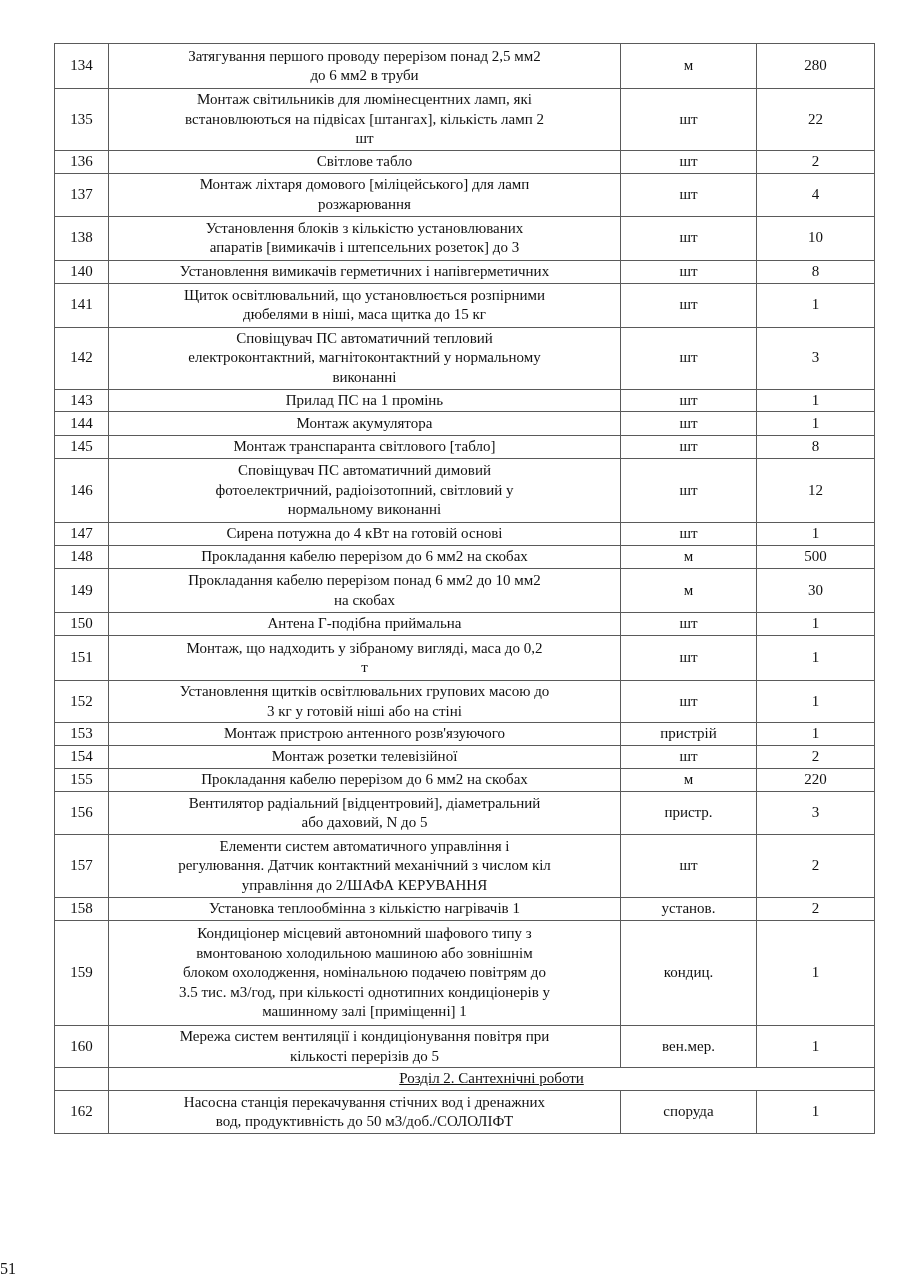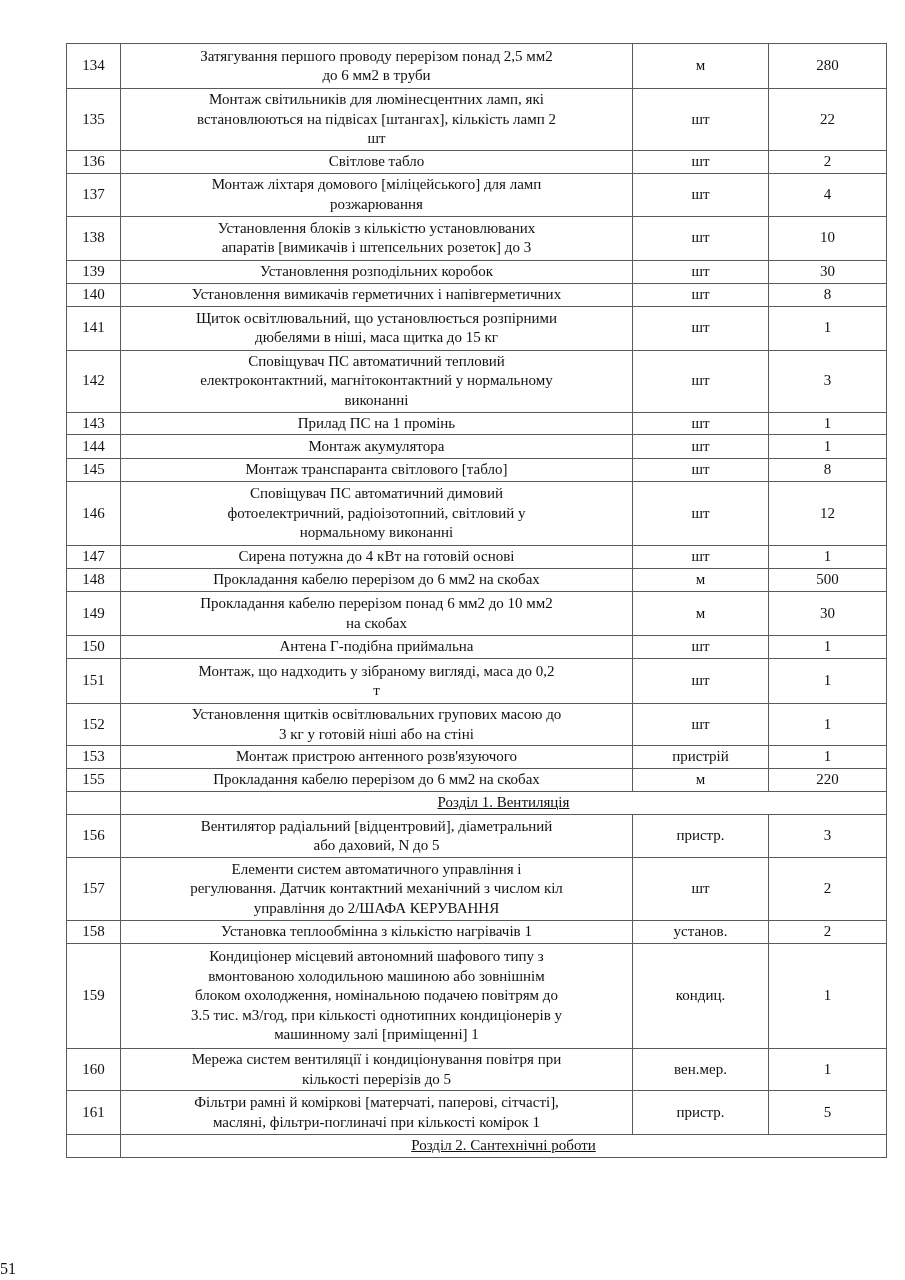--- a/index.html
+++ b/index.html
@@ -2,21 +2,21 @@
 <html><head>
   <meta charset="utf-8">
   <style>
     html, body { margin: 0; padding: 0; background: #ffffff; }
     body {
       width: 905px; height: 1280px; position: relative; overflow: hidden;
       font-family: "Liberation Serif", "DejaVu Serif", serif;
       color: #111111;
     }
     table.spec {
-      position: absolute; left: 66px; top: 43px;
+      position: absolute; left: 54px; top: 43px;
       border-collapse: collapse; table-layout: fixed;
       width: 820px;
     }
     table.spec td {
       border: 1px solid #5a5a5a;
       text-align: center; vertical-align: middle;
       font-size: 15px; line-height: 19.5px;
       padding: 1px 3px;
     }
     col.c-num { width: 54px; }
@@ -70,26 +70,20 @@
         <td><span>4</span></td>
       </tr>
       <tr style="height: 44px;">
         <td><span>138</span></td>
         <td><span class="desc-text">Установлення блоків з кількістю установлюваних
 апаратів [вимикачів і штепсельних розеток] до 3</span></td>
         <td><span>шт</span></td>
         <td><span>10</span></td>
       </tr>
       <tr style="height: 23px;">
-        <td><span>139</span></td>
-        <td><span class="desc-text">Установлення розподільних коробок</span></td>
-        <td><span>шт</span></td>
-        <td><span>30</span></td>
-      </tr>
-      <tr style="height: 23px;">
         <td><span>140</span></td>
         <td><span class="desc-text">Установлення вимикачів герметичних і напівгерметичних</span></td>
         <td><span>шт</span></td>
         <td><span>8</span></td>
       </tr>
       <tr style="height: 44px;">
         <td><span>141</span></td>
         <td><span class="desc-text">Щиток освітлювальний, що установлюється розпірними
 дюбелями в ніші, маса щитка до 15 кг</span></td>
         <td><span>шт</span></td>
@@ -167,29 +161,31 @@
 3 кг у готовій ніші або на стіні</span></td>
         <td><span>шт</span></td>
         <td><span>1</span></td>
       </tr>
       <tr style="height: 23px;">
         <td><span>153</span></td>
         <td><span class="desc-text">Монтаж пристрою антенного розв'язуючого</span></td>
         <td><span>пристрій</span></td>
         <td><span>1</span></td>
       </tr>
+      <tr style="height: 23px;">
+        <td><span>154</span></td>
+        <td><span class="desc-text">Монтаж розетки телевізійної</span></td>
+        <td><span>шт</span></td>
+        <td><span>2</span></td>
+      </tr>
       <tr style="height: 23px; margin-top: 12px;">
         <td><span>155</span></td>
         <td><span class="desc-text">Прокладання кабелю перерізом до 6 мм2 на скобах</span></td>
         <td><span>м</span></td>
         <td><span>220</span></td>
-      </tr>
-      <tr style="height: 23px;">
-        <td></td>
-        <td colspan="3"><span class="section-title">Розділ 1. Вентиляція</span></td>
       </tr>
       <tr style="height: 43px;">
         <td><span>156</span></td>
         <td><span class="desc-text">Вентилятор радіальний [відцентровий], діаметральний
 або даховий, N до 5</span></td>
         <td><span>пристр.</span></td>
         <td><span>3</span></td>
       </tr>
       <tr style="height: 63px;">
         <td><span>157</span></td>
@@ -215,27 +211,27 @@
         <td><span>кондиц.</span></td>
         <td><span>1</span></td>
       </tr>
       <tr style="height: 42px;">
         <td><span>160</span></td>
         <td><span class="desc-text">Мережа систем вентиляції і кондиціонування повітря при
 кількості перерізів до 5</span></td>
         <td><span>вен.мер.</span></td>
         <td><span>1</span></td>
       </tr>
-      <tr style="height: 44px;">
-        <td><span>161</span></td>
-        <td><span class="desc-text">Фільтри рамні й коміркові [матерчаті, паперові, сітчасті],
-масляні, фільтри-поглиначі при кількості комірок 1</span></td>
-        <td><span>пристр.</span></td>
-        <td><span>5</span></td>
-      </tr>
       <tr style="height: 23px; margin-left: 8px;">
         <td></td>
         <td colspan="3"><span class="section-title">Розділ 2. Сантехнічні роботи</span></td>
+      </tr>
+      <tr style="height: 43px;">
+        <td><span>162</span></td>
+        <td><span class="desc-text">Насосна станція перекачування стічних вод і дренажних
+вод, продуктивність до 50 м3/доб./СОЛОЛІФТ</span></td>
+        <td><span>споруда</span></td>
+        <td><span>1</span></td>
       </tr>
     </tbody>
 </table>
 
 <div class="page-number">51</div>
 
 </body></html>

